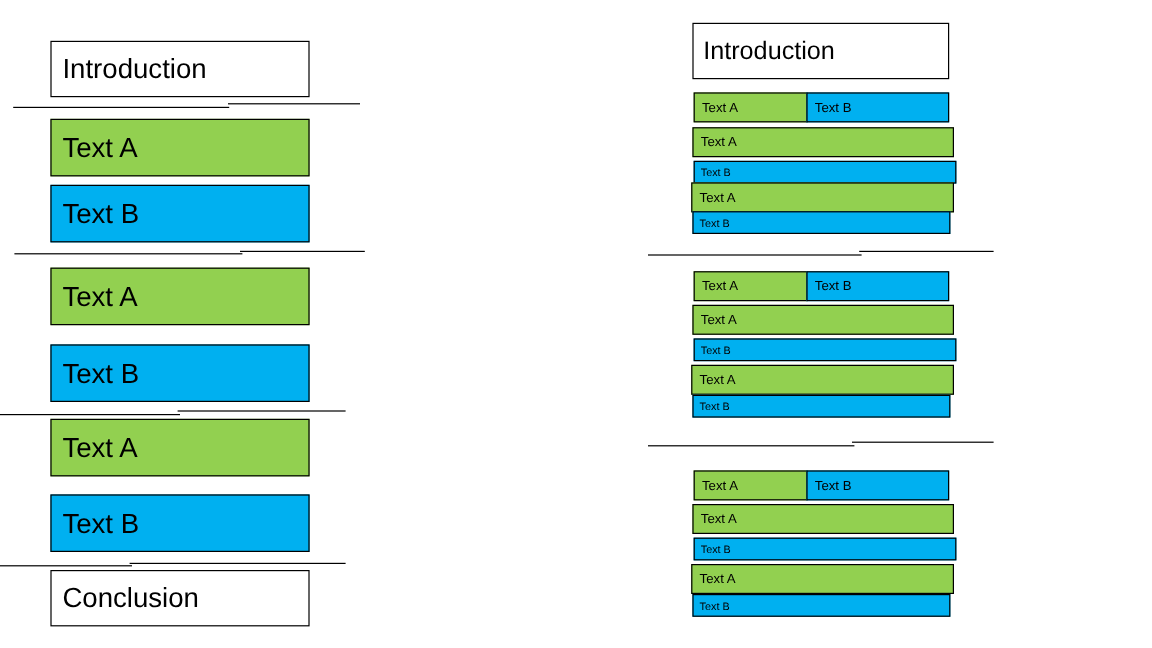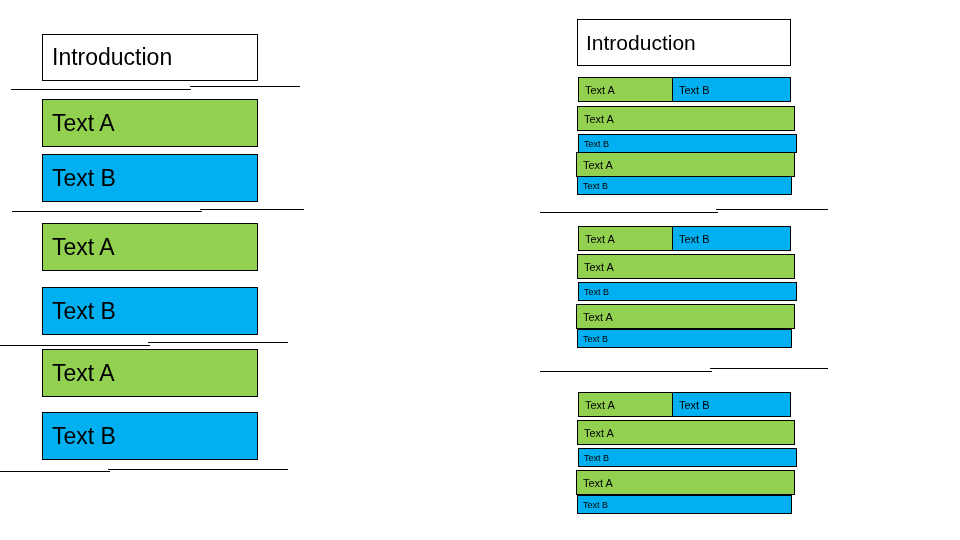--- a/index.html
+++ b/index.html
@@ -94,20 +94,21 @@
   <div class="divider" style="left:0px; top:345px; width:150px;"></div>
   <div class="divider" style="left:148px; top:342px; width:140px;"></div>
 
   <div class="blk lg-bar green" style="left:42px; top:349px; width:216px; height:48px;">Text A</div>
 
   <div class="blk lg-bar blue" style="left:42px; top:412px; width:216px; height:48px;">Text B</div>
 
   <div class="divider" style="left:0px; top:471px; width:110px;"></div>
   <div class="divider" style="left:108px; top:469px; width:180px;"></div>
 
+  <div class="blk lg-title" style="left:42px; top:475px; width:216px; height:47px;">Conclusion</div>
 
   <div class="blk sm-title" style="left:577px; top:19px; width:214px; height:47px;">Introduction</div>
 
   <div class="blk sm-bar green" style="left:578px; top:77px; width:95px; height:25px;">Text A</div>
   <div class="blk sm-bar blue" style="left:672px; top:77px; width:119px; height:25px;">Text B</div>
 
   <div class="blk sm-bar green" style="left:577px; top:106px; width:218px; height:25px;">Text A</div>
 
   <div class="blk sm-bar blue tiny" style="left:578px; top:134px; width:219px; height:19px;">Text B</div>
 

